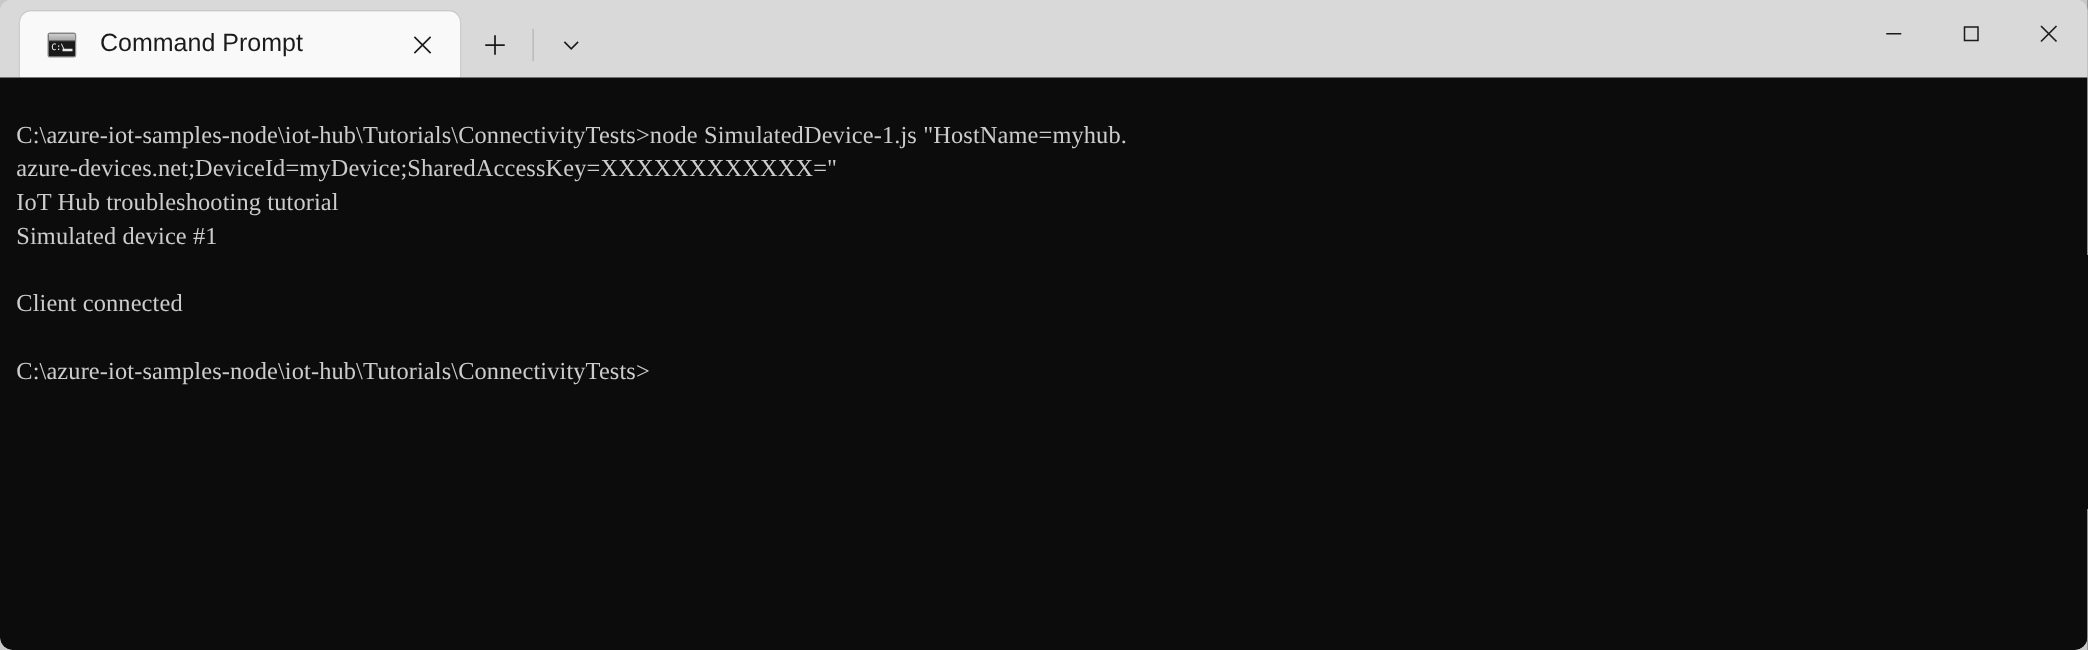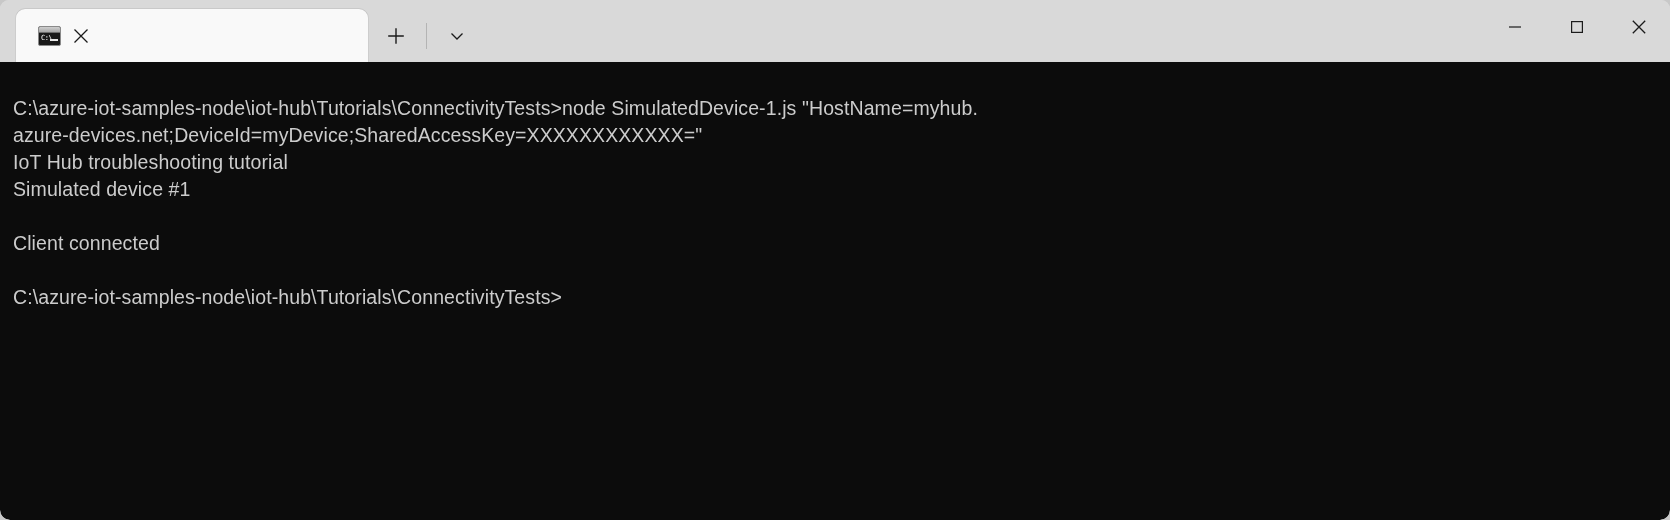--- a/index.html
+++ b/index.html
@@ -160,41 +160,42 @@
     width: 1670px;
     height: 458px;
     background: #0c0c0c;
     border-radius: 0 0 10px 10px;
     overflow: hidden;
     box-sizing: border-box;
   }
   #terminal-text {
     margin: 0;
     padding: 33px 0 0 13px;
-    font-family: Liberation Sans, sans-serif;
+    font-family: Liberation Serif, serif;
     font-size: 19.5px;
     line-height: 27px;
     color: #cccccc;
     white-space: pre;
     letter-spacing: 0.1px;
   }
 </style>
 </head>
 <body>
 
 <div id="window">
 
   <div id="titlebar">
 
     <div class="tab">
       <span class="tab-icon">
         <span class="bar"></span>
         <span class="glyph">C:\</span>
         <span class="underscore"></span>
       </span>
+      <span class="tab-title">Command Prompt</span>
       <span class="tab-close">
         <svg width="18" height="18" viewBox="0 0 18 18" aria-hidden="true">
           <path d="M2.5 2.5 L15.5 15.5 M15.5 2.5 L2.5 15.5" stroke="#1b1b1b" stroke-width="1.3" fill="none"></path>
         </svg>
       </span>
     </div>
 
     <div class="strip-controls">
       <span class="strip-btn">
         <svg width="20" height="20" viewBox="0 0 20 20" aria-hidden="true">

